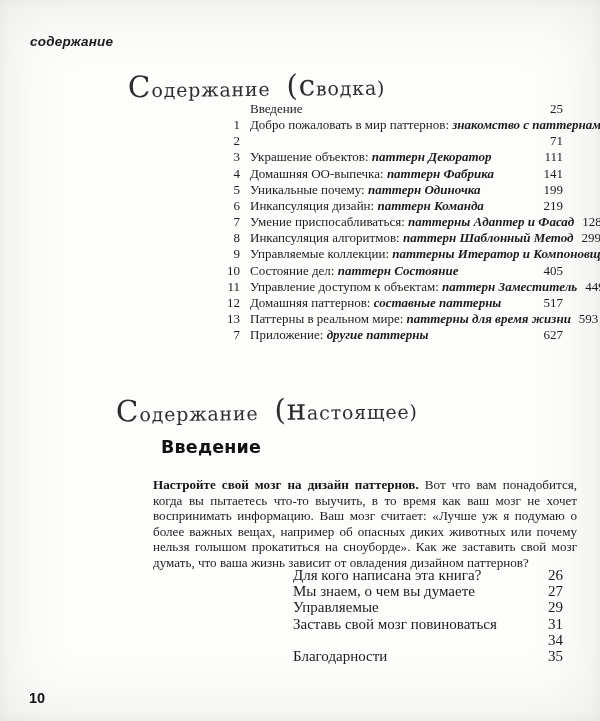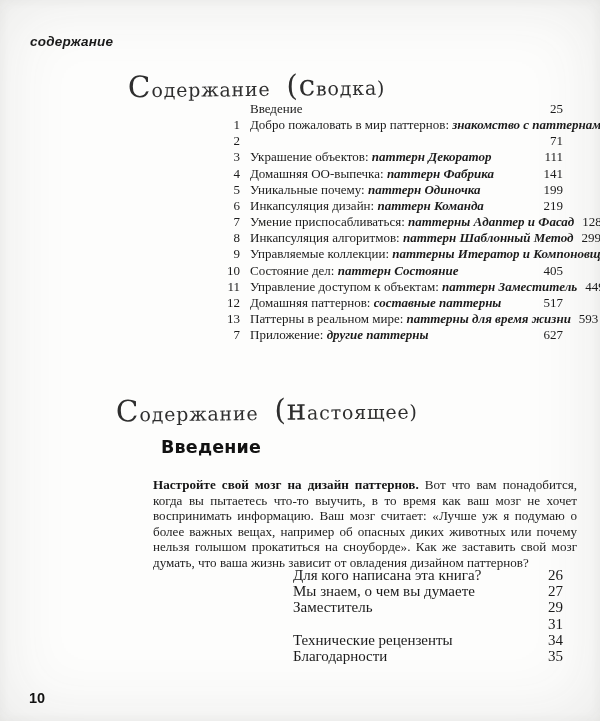--- a/index.html
+++ b/index.html
@@ -200,30 +200,30 @@
         <span class="toc-title">Для кого написана эта книга?</span>
         <span class="toc-page">26</span>
       </div>
 
       <div class="toc-row">
         <span class="toc-title">Мы знаем, о чем вы думаете</span>
         <span class="toc-page">27</span>
       </div>
 
       <div class="toc-row">
-        <span class="toc-title">Заместитель</span>
+        <span class="toc-title">Управляемые</span>
         <span class="toc-page">29</span>
       </div>
 
       <div class="toc-row">
+        <span class="toc-title">Заставь свой мозг повиноваться</span>
         <span class="toc-page">31</span>
       </div>
 
       <div class="toc-row">
-        <span class="toc-title">Технические рецензенты</span>
         <span class="toc-page">34</span>
       </div>
 
       <div class="toc-row">
         <span class="toc-title">Благодарности</span>
         <span class="toc-page">35</span>
       </div>
     </div>
 
   <div class="folio">10</div>

